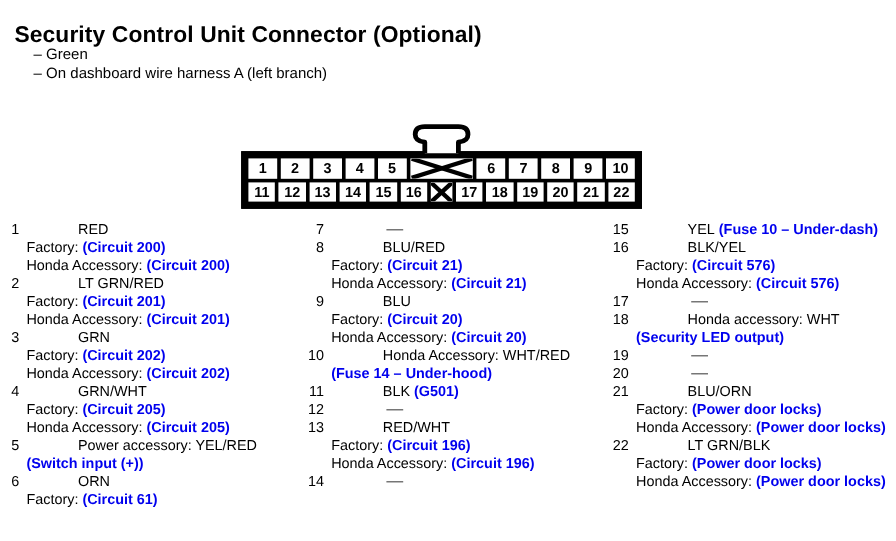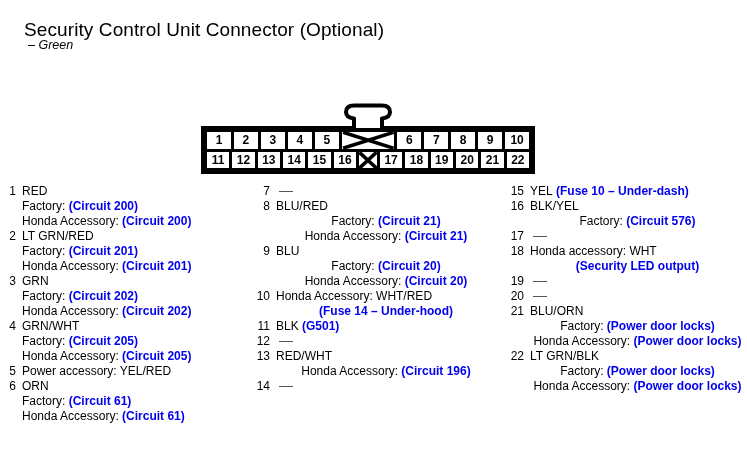--- a/index.html
+++ b/index.html
@@ -2,24 +2,24 @@
 <html style="--link-blue: #0000EE;"><head>
 <meta charset="utf-8">
 <style>
   html,body{margin:0;padding:0;background:#fff;}
   body{
     width:747px;height:451px;position:relative;overflow:hidden;
     font-family:"Liberation Sans","DejaVu Sans",sans-serif;
     color:#000;-webkit-font-smoothing:antialiased;
   }
   .page-title{
-    position:absolute;left:24px;top:5px;
-    font-size:19px;font-weight:normal;line-height:24px;letter-spacing:.1px;
-  }
-  .bullets{position:absolute;left:28px;top:37px;font-size:12.5px;line-height:16px;font-style:italic;}
+    position:absolute;left:12px;top:5px;
+    font-size:19px;font-weight:bold;line-height:24px;letter-spacing:.1px;
+  }
+  .bullets{position:absolute;left:28px;top:37px;font-size:12.5px;line-height:16px;}
   .bullets div{white-space:pre;}
 
   
   .connector-wrap{position:absolute;left:201px;top:103px;width:334px;}
   .latch{display:block;margin:0 auto -2px auto;}
   .frame{
     box-sizing:border-box;width:334px;height:48px;
     background:#000;border:4px solid #000;padding:2px;
     display:flex;flex-direction:column;gap:3px;
   }
@@ -33,33 +33,34 @@
 
   
   .pincol{position:absolute;top:184px;font-size:12px;line-height:15px;}
   .pincol.c1{left:7px;width:243px;}
   .pincol.c2{left:253px;width:243px;}
   .pincol.c3{left:507px;width:238px;}
   .pin-head{display:flex;}
   .num{flex:0 0 auto;text-align:right;white-space:pre;}
   .c1 .num{width:9px;margin-right:6px;}
   .c2 .num,.c3 .num{width:17px;margin-right:6px;}
-  .ptxt{white-space:pre-wrap;}
+  .ptxt{white-space:pre-wrap;margin-left:43px;}
   .c1 .sub{padding-left:15px;}
-  .c2 .sub,.c3 .sub{padding-left:23px;text-align:center;}
+  .c2 .sub,.c3 .sub{padding-left:23px;}
   .blue{color:var(--link-blue,#0000EE);font-weight:bold;}
   .dash-line{display:inline-block;width:14px;height:1.5px;background:#555;vertical-align:3px;margin-left:3px;}
 </style>
 </head>
 <body>
 
 <h1 class="page-title">Security Control Unit Connector (Optional)</h1>
 
 <div class="bullets">
   <div>– Green</div>
+  <div>– On dashboard wire harness A (left branch)</div>
 </div>
 
 <div class="connector-wrap">
   <svg class="latch" width="52" height="25" viewBox="0 0 52 25">
     <path d="M12 25 L12 15.5 Q4 14.5 4 9 Q4 2.5 12 2.5 L40 2.5 Q48 2.5 48 9 Q48 14.5 40 15.5 L40 25" fill="#fff" stroke="#000" stroke-width="4" stroke-linejoin="round"></path>
   </svg>
   <div class="frame">
     <div class="crow">
         <div class="cell" style="flex: 1 1 0px;">1</div>
         <div class="cell" style="flex: 1 1 0px;">2</div>
@@ -132,28 +133,28 @@
         <span class="ptxt"><span>GRN/WHT</span></span>
       </div>
       <div class="sub"><span>Factory: </span><span class="blue">(Circuit 205)</span></div>
       <div class="sub"><span>Honda Accessory: </span><span class="blue">(Circuit 205)</span></div>
     </div>
     <div class="pin-entry">
       <div class="pin-head">
         <span class="num">5</span>
         <span class="ptxt"><span>Power accessory: YEL/RED</span></span>
       </div>
+      <div class="sub"><span class="blue">(Switch input (+))</span></div>
     </div>
     <div class="pin-entry">
       <div class="pin-head">
         <span class="num">6</span>
         <span class="ptxt"><span>ORN</span></span>
       </div>
       <div class="sub"><span>Factory: </span><span class="blue">(Circuit 61)</span></div>
-      <div class="sub"><span>Honda Accessory: </span><span class="blue">(Circuit 61)</span></div>
     </div>
   </div>
 <div class="pincol c2">
     <div class="pin-entry">
       <div class="pin-head">
         <span class="num">7</span>
         <span class="ptxt"><span class="dash-line"></span></span>
       </div>
     </div>
     <div class="pin-entry">
@@ -189,20 +190,21 @@
       <div class="pin-head">
         <span class="num">12</span>
         <span class="ptxt"><span class="dash-line"></span></span>
       </div>
     </div>
     <div class="pin-entry">
       <div class="pin-head">
         <span class="num">13</span>
         <span class="ptxt"><span>RED/WHT</span></span>
       </div>
+      <div class="sub"><span>Factory: </span><span class="blue">(Circuit 196)</span></div>
       <div class="sub"><span>Honda Accessory: </span><span class="blue">(Circuit 196)</span></div>
     </div>
     <div class="pin-entry">
       <div class="pin-head">
         <span class="num">14</span>
         <span class="ptxt"><span class="dash-line"></span></span>
       </div>
     </div>
   </div>
 <div class="pincol c3">
@@ -211,20 +213,21 @@
         <span class="num">15</span>
         <span class="ptxt"><span>YEL</span><span class="blue"> (Fuse 10 – Under-dash)</span></span>
       </div>
     </div>
     <div class="pin-entry">
       <div class="pin-head">
         <span class="num">16</span>
         <span class="ptxt"><span>BLK/YEL</span></span>
       </div>
       <div class="sub"><span>Factory: </span><span class="blue">(Circuit 576)</span></div>
+      <div class="sub"><span>Honda Accessory: </span><span class="blue">(Circuit 576)</span></div>
     </div>
     <div class="pin-entry">
       <div class="pin-head">
         <span class="num">17</span>
         <span class="ptxt"><span class="dash-line"></span></span>
       </div>
     </div>
     <div class="pin-entry">
       <div class="pin-head">
         <span class="num">18</span>

